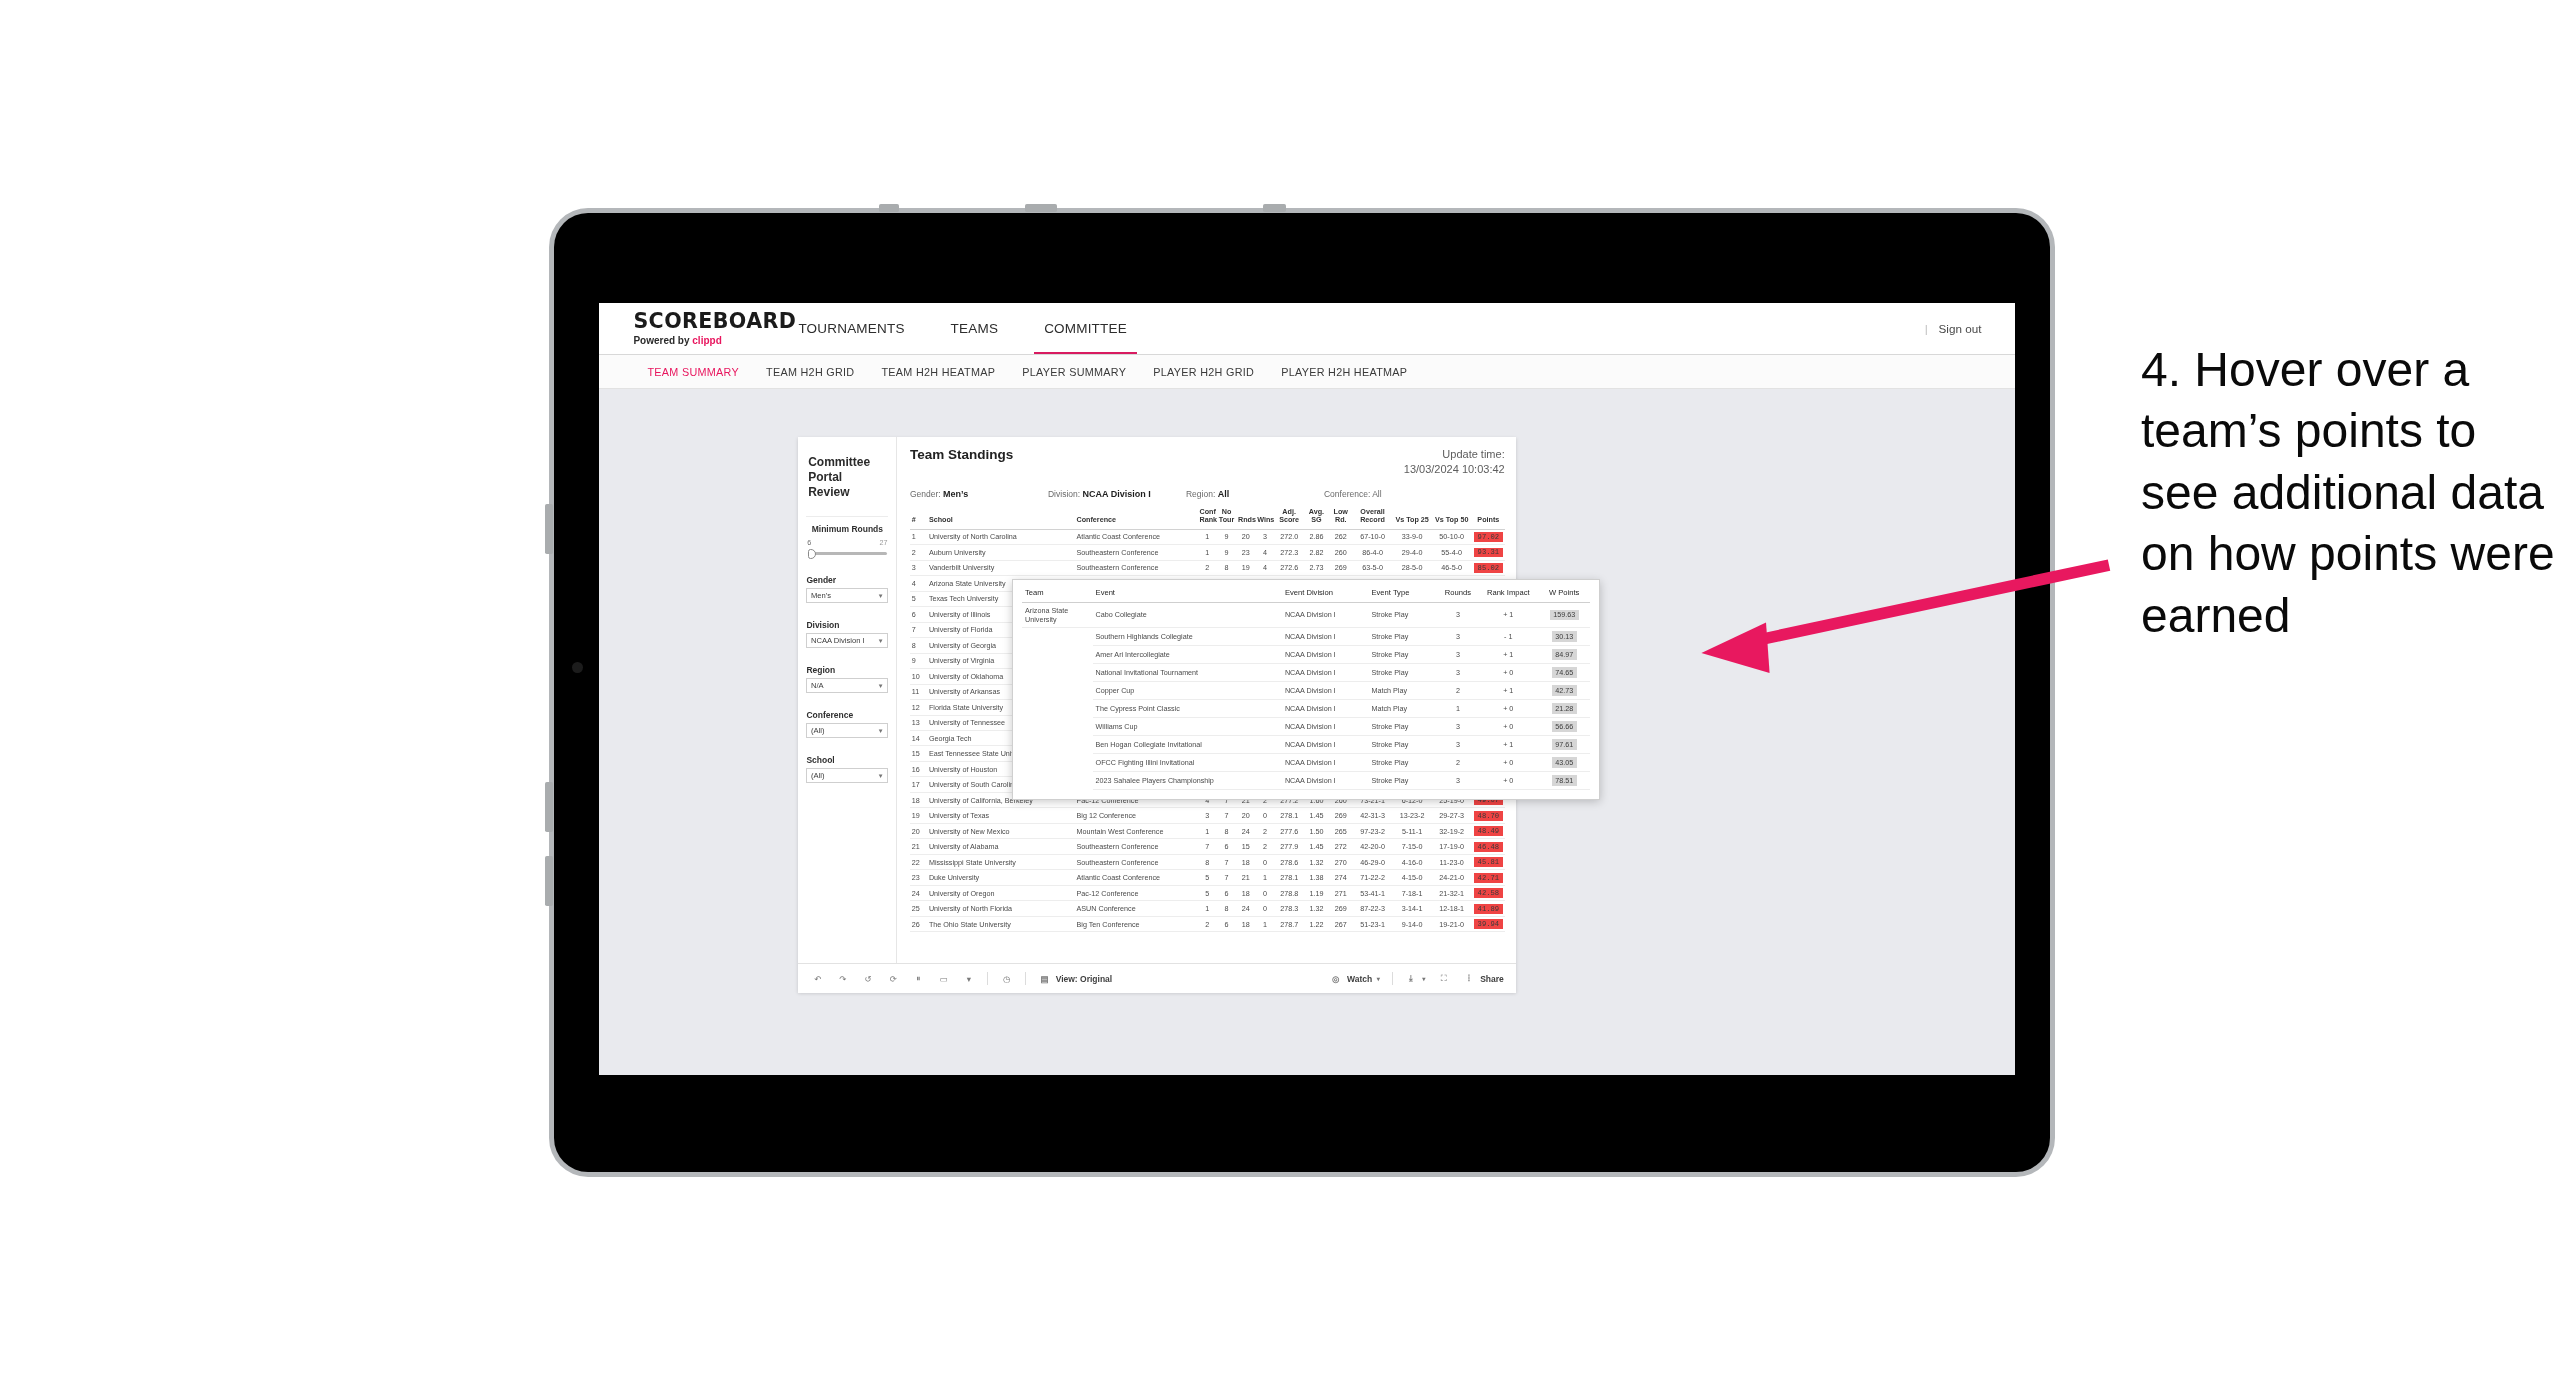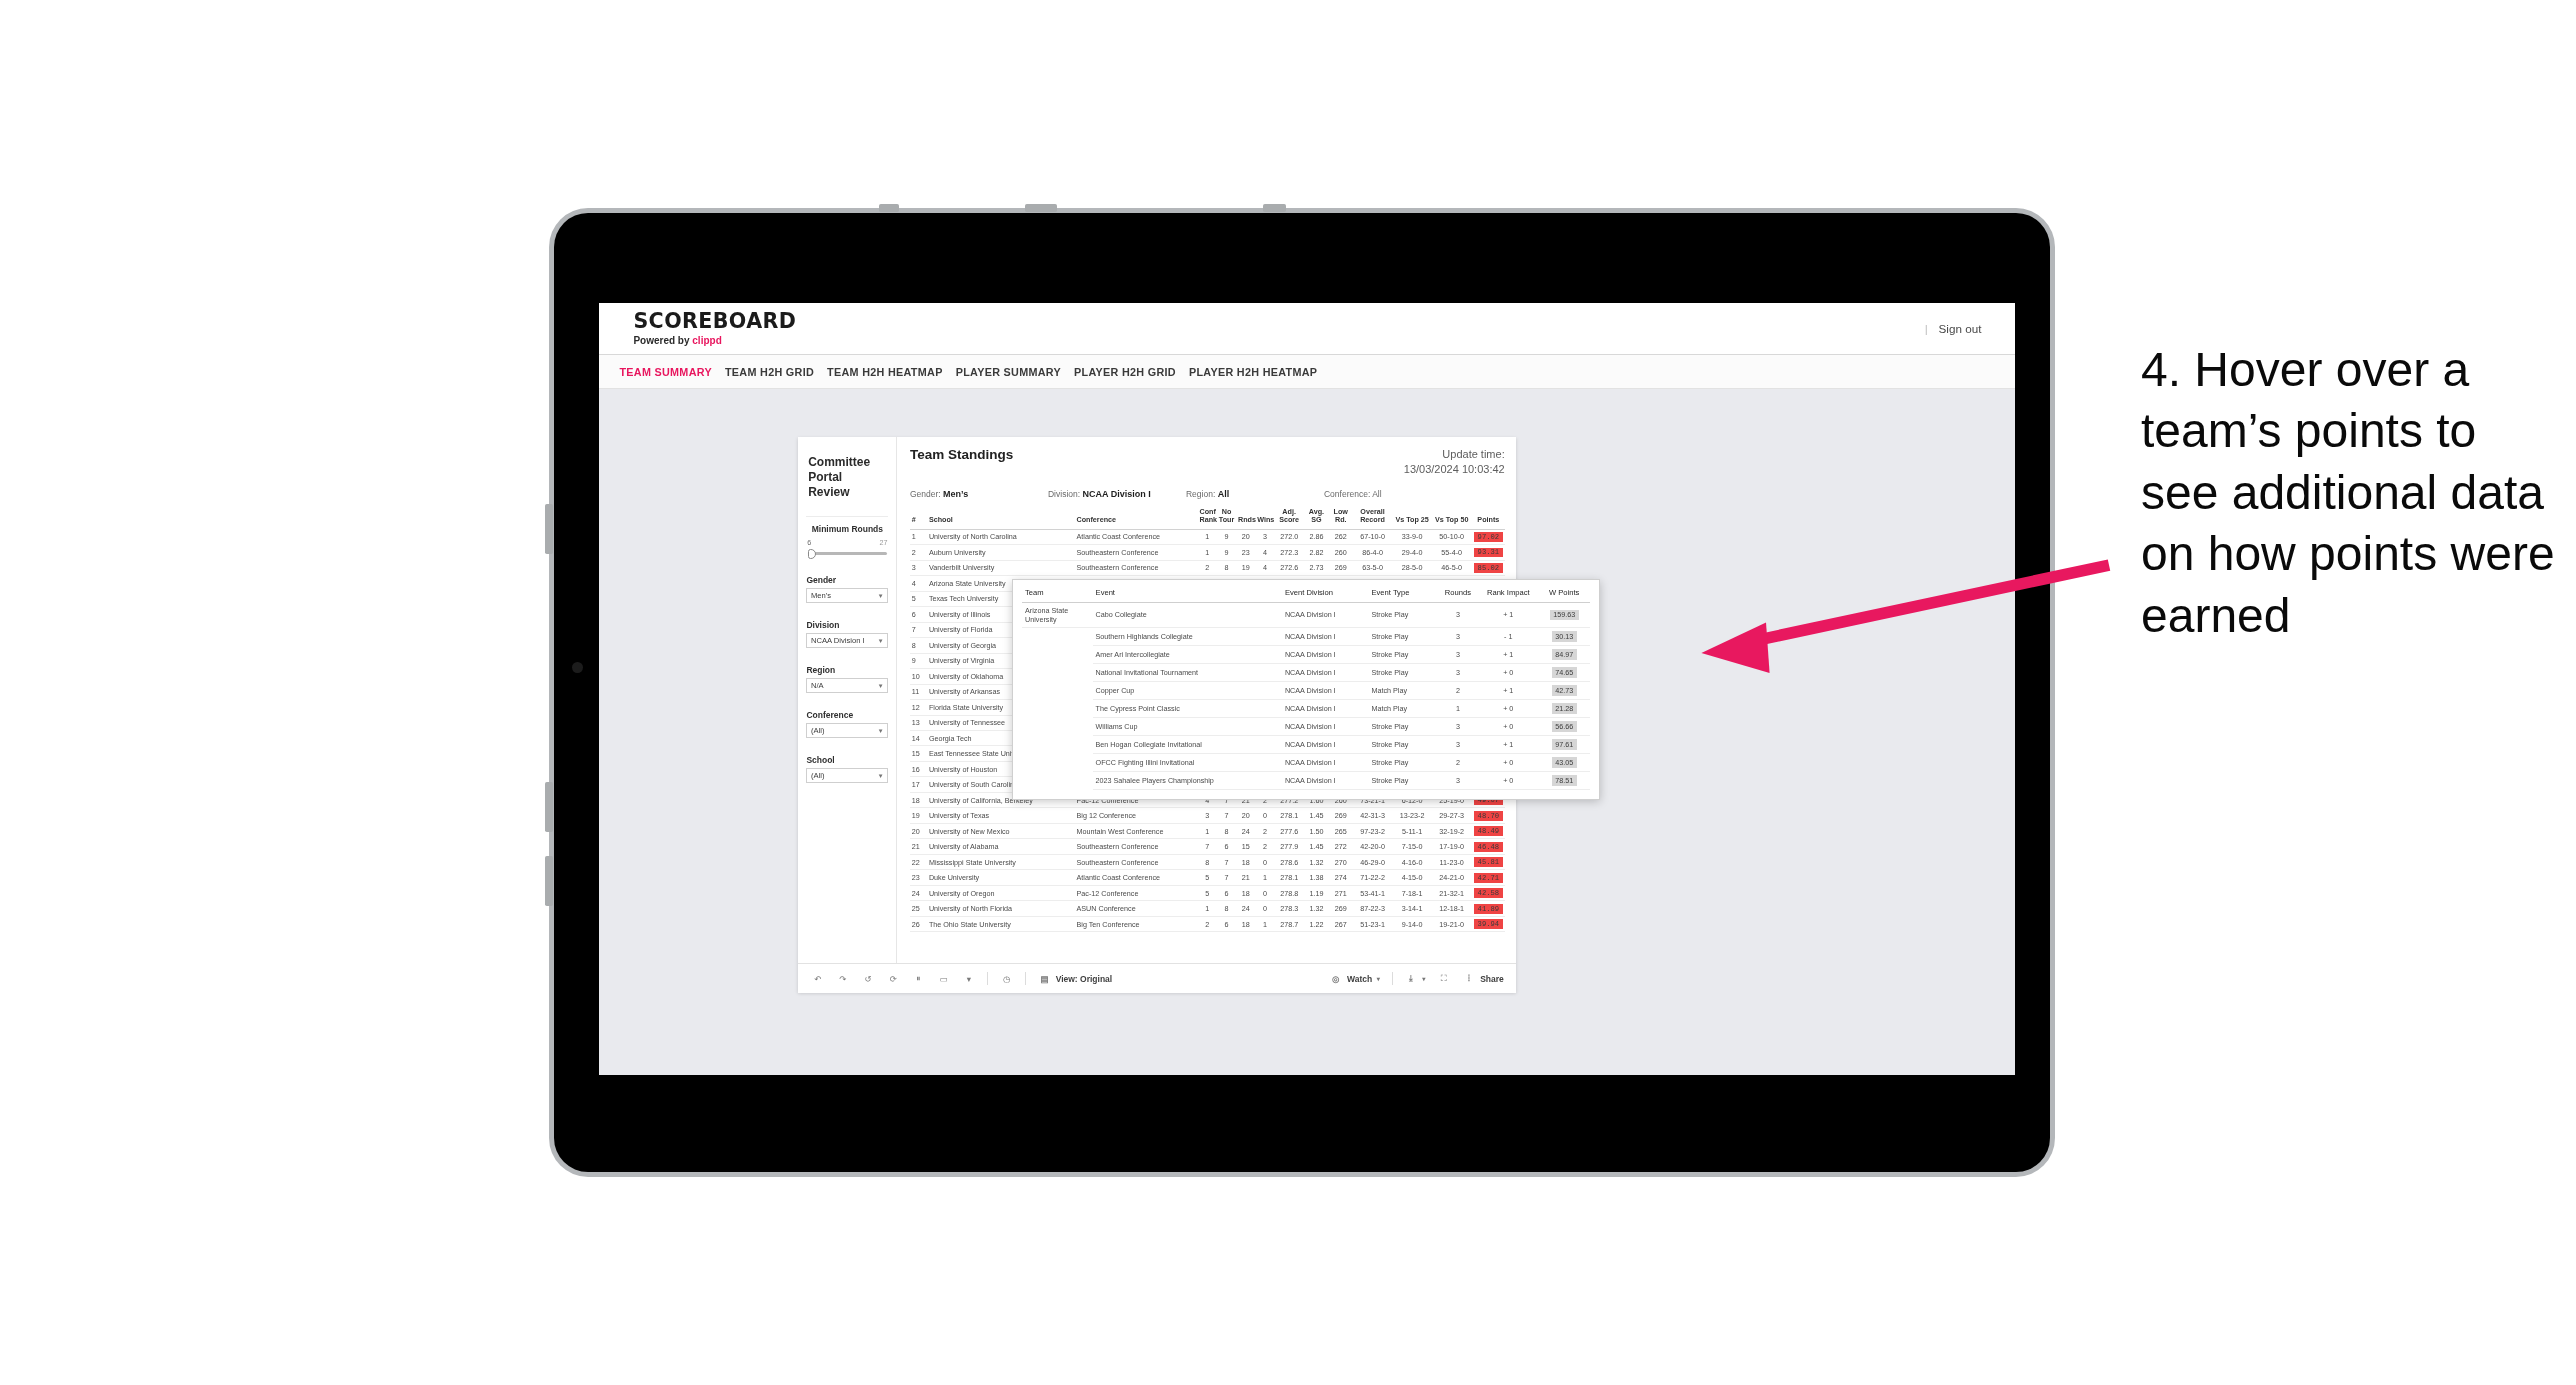--- a/index.html
+++ b/index.html
@@ -70,21 +70,21 @@
   .topnav-right {
     margin-left: auto; display: flex; align-items: center; gap: 10.8px;
     padding-right: 34px; font-size: 11.7px; color: #4a4a4a;
   }
   .divider-v { color: #bdbdbd; }
   .signout { cursor: pointer; }
 
   
   .subnav {
     height: 34px; background: #fbfbfb; display: flex; align-items: center;
-    padding-left: 20px; gap: 13px; border-bottom: 0.9px solid #e2e2e2; font-weight: bold;
+    padding-left: 48px; gap: 27px; border-bottom: 0.9px solid #e2e2e2;
   }
   .subnav-item { font-size: 10.8px; color: #3a3a3a; letter-spacing: 0.3px; cursor:pointer; }
   .subnav-item.active { color: #e8165e; }
 
   
   .canvas { position: relative; width: 100%; height: 686px; background: #e9eaee; }
 
   .viz {
     position: absolute; left: 199px; top: 48px;
     width: 718px; height: 556px;
@@ -215,20 +215,25 @@
 
       <div id="screen">
 
         <div class="topnav">
           <div class="brand">
             <div class="brand-title">SCOREBOARD</div>
             <div class="brand-sub">
               <span>Powered by</span>
               <span class="pink">clippd</span>
             </div>
+          </div>
+          <div class="topnav-items">
+            <div class="topnav-item">TOURNAMENTS</div>
+            <div class="topnav-item">TEAMS</div>
+            <div class="topnav-item active">COMMITTEE</div>
           </div>
           <div class="topnav-right">
             <span class="divider-v">|</span>
             <span class="signout">Sign out</span>
           </div>
         </div>
 
         <div class="subnav">
           <div class="subnav-item active">TEAM SUMMARY</div>
           <div class="subnav-item">TEAM H2H GRID</div>

